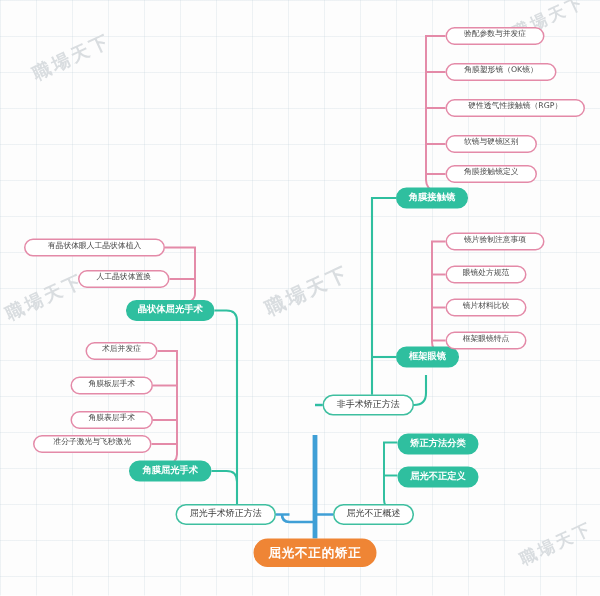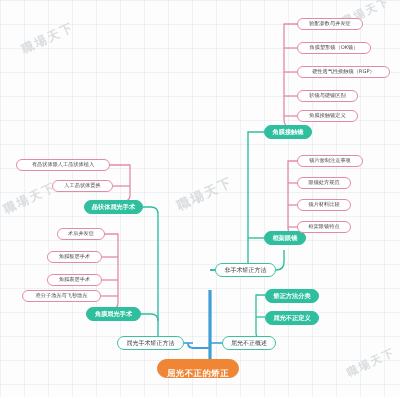--- a/index.html
+++ b/index.html
@@ -101,21 +101,21 @@
 
   </svg>
 
   <div class="wm" id="wm0" style="left: 20px; top: 30px; font-size: 12px; transform: rotate(-25deg);">職場天下</div>
   <div class="wm" id="wm1" style="left: 2px; top: 190px; font-size: 12px; transform: rotate(-25deg);">職場天下</div>
   <div class="wm" id="wm2" style="left: 175px; top: 185px; font-size: 13px; transform: rotate(-25deg);">職場天下</div>
   <div class="wm" id="wm3" style="left: 340px; top: 4px; font-size: 11px; transform: rotate(-25deg);">職場天下</div>
   <div class="wm" id="wm4" style="left: 345px; top: 355px; font-size: 11px; transform: rotate(-25deg);">職場天下</div>
 
   <div id="nodes-layer">
-      <div class="node root" style="left: 157px; top: 359px; width: 82px; height: 19px; align-items: flex-end;">
+      <div class="node root" style="left: 169px; top: 359px; width: 82px; height: 19px;">
         <span>屈光不正的矫正</span>
       </div>
       <div class="node mid" style="left: 117px; top: 336px; width: 67px; height: 14px;">
         <span>屈光手术矫正方法</span>
       </div>
       <div class="node mid" style="left: 222px; top: 336px; width: 54px; height: 14px;">
         <span>屈光不正概述</span>
       </div>
       <div class="node mid" style="left: 215px; top: 263px; width: 61px; height: 14px;">
         <span>非手术矫正方法</span>

